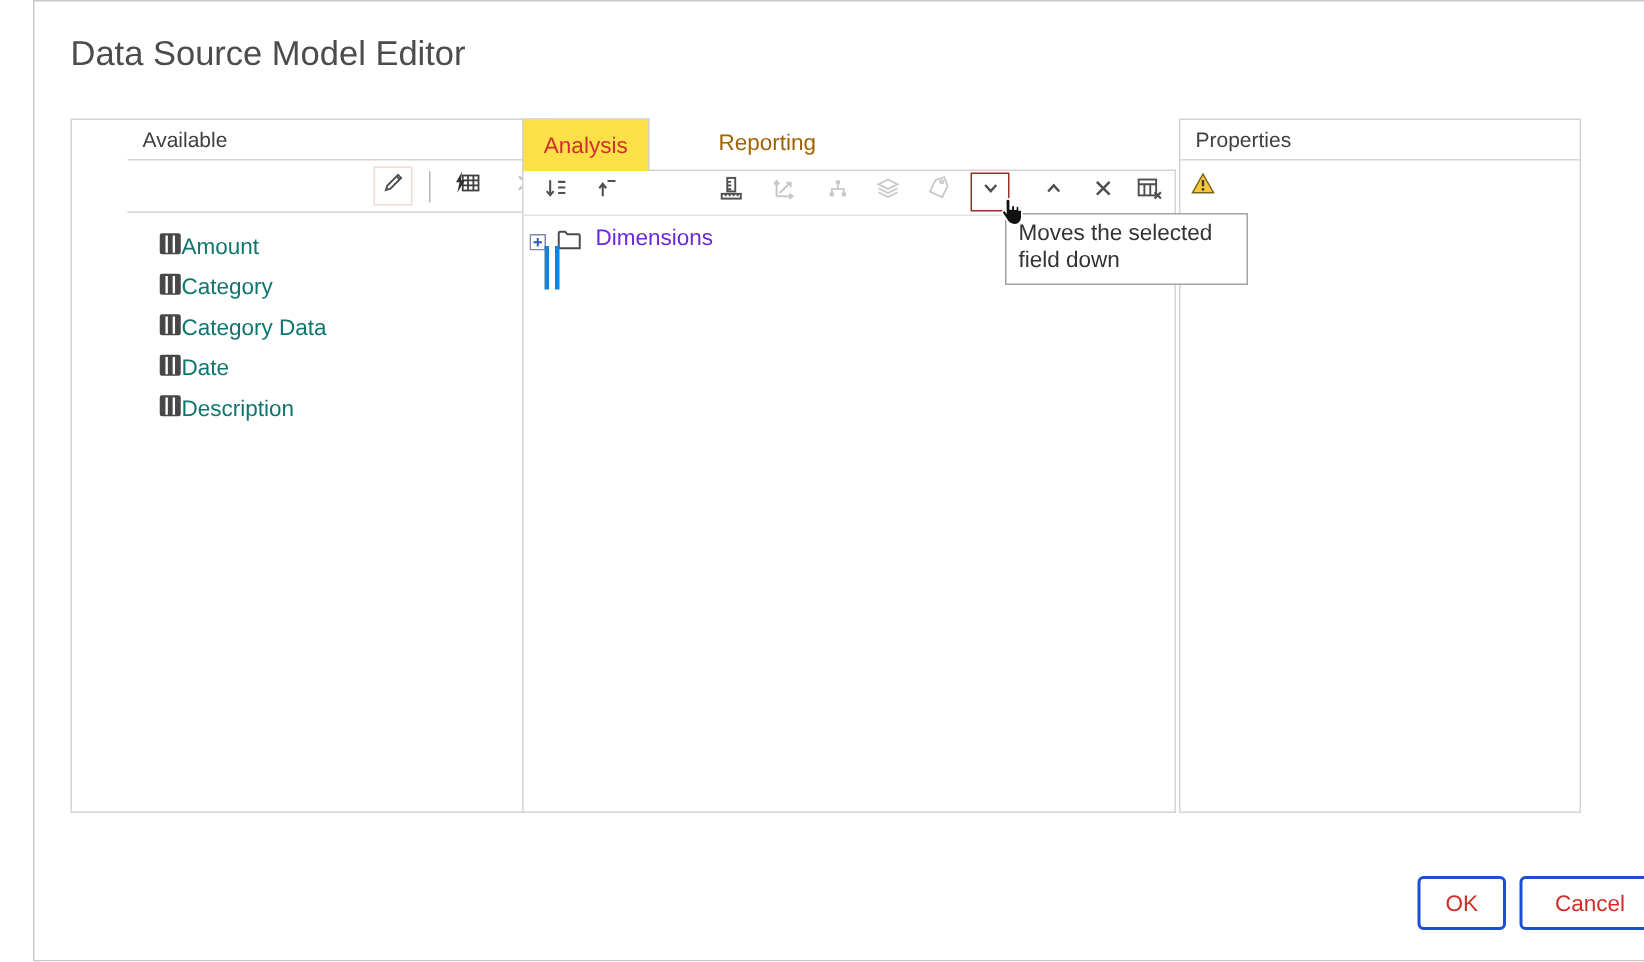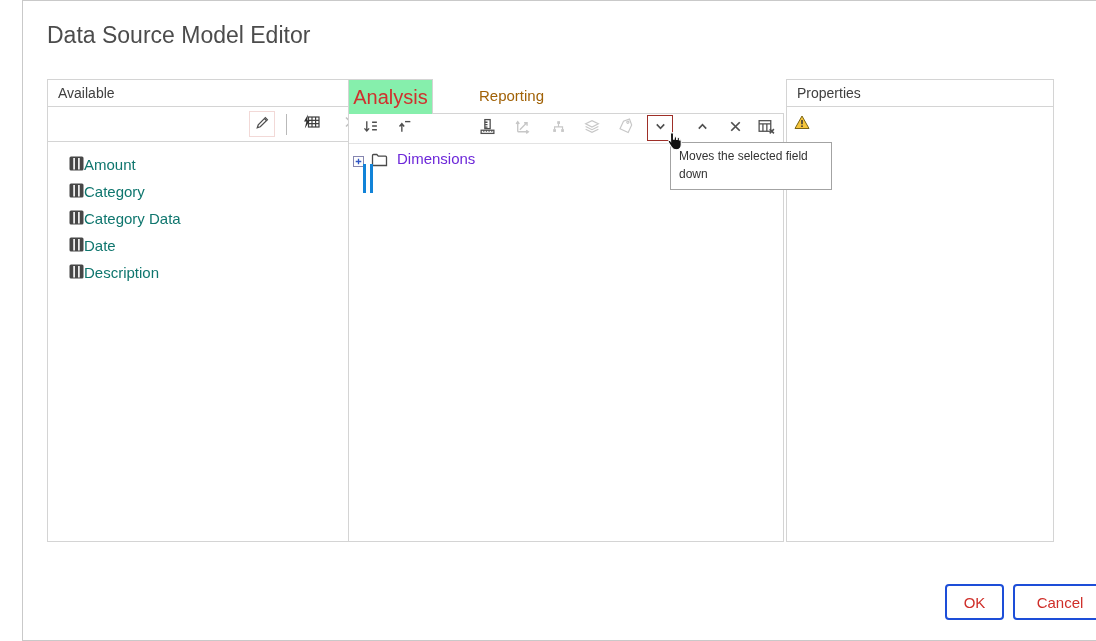--- a/index.html
+++ b/index.html
@@ -14,43 +14,43 @@
     font-size: 23px; color: #4c4c4c; font-weight: 400;
   }
   .panel {
     position: absolute; background: #fff; border: 1px solid #d4d4d4;
   }
   .panel-header {
     height: 27px; line-height: 26px; padding: 0 10px;
     border-bottom: 1px solid #d4d4d4; font-size: 14px; color: #404040;
   }
   
-  .panel-available { left: 24px; top: 78px; width: 323px; height: 463px; }
+  .panel-available { left: 24px; top: 78px; width: 323px; height: 463px; padding-left: 37px; }
   .avail-toolbar {
     height: 35px; border-bottom: 1px solid #d4d4d4;
     display: flex; align-items: center; justify-content: flex-end;
     padding-right: 8px; gap: 11px;
   }
   .tb-btn {
     width: 26px; height: 26px; display: flex; align-items: center; justify-content: center;
     background: transparent; border: 1px solid transparent; cursor: pointer;
   }
   .tb-btn.faint-active { border-color: #f2d9d7; }
   .v-divider { width: 1px; height: 21px; background: #b9b9b9; }
   .field-list { padding-top: 9px; }
   .field-row {
     display: flex; align-items: center; height: 27px;
     padding-left: 21px; font-size: 15px; color: #0f766e;
   }
   
   .tab-analysis {
     position: absolute; left: 325px; top: 78px; width: 85px; height: 35px;
-    background: #86efac; border: 1px solid #d4d4d4; border-bottom: none;
+    background: #fde047; border: 1px solid #d4d4d4; border-bottom: none;
     z-index: 2; display: flex; align-items: center; justify-content: center;
-    font-size: 20px; color: #d0302d; cursor: pointer;
+    font-size: 15px; color: #d0302d; cursor: pointer;
   }
   .tab-reporting {
     position: absolute; left: 456px; top: 86px; font-size: 15px; color: #a16207;
     cursor: pointer; z-index: 2;
   }
   .panel-model { left: 325px; top: 112px; width: 436px; height: 429px; }
   .model-toolbar {
     position: relative; height: 30px; border-bottom: 1px solid #e3e3e3;
   }
   .model-toolbar .tb-btn { position: absolute; top: 1px; }
@@ -67,21 +67,21 @@
     position: absolute; left: 14px; top: 20px; width: 10px; height: 29px; z-index: 3;
     background: linear-gradient(90deg, #1283d8 0 3px, #ffffff 3px 7px, #1283d8 7px 10px);
   }
   
   .panel-properties { left: 763px; top: 78px; width: 268px; height: 463px; }
   .prop-content { padding: 8px 7px; }
   
   .tooltip {
     position: absolute; left: 647px; top: 141px; width: 162px; min-height: 47px;
     background: #fff; border: 1px solid #a3a3a3; z-index: 20;
-    padding: 4px 8px 6px 8px; font-size: 12px; line-height: 18px; color: #333;
+    padding: 4px 8px 6px 8px; font-size: 15px; line-height: 18px; color: #333;
   }
   .cursor-hand { position: absolute; left: 642px; top: 130px; z-index: 30; }
   
   .btn {
     position: absolute; top: 583px; height: 36px; background: #fff;
     border: 2px solid #1d4ed8; border-radius: 4px; color: #cf2e29;
     font-size: 15px; font-family: "Liberation Sans", sans-serif; cursor: pointer;
   }
   .btn-ok { left: 922px; width: 59px; }
   .btn-cancel { left: 990px; width: 94px; }

